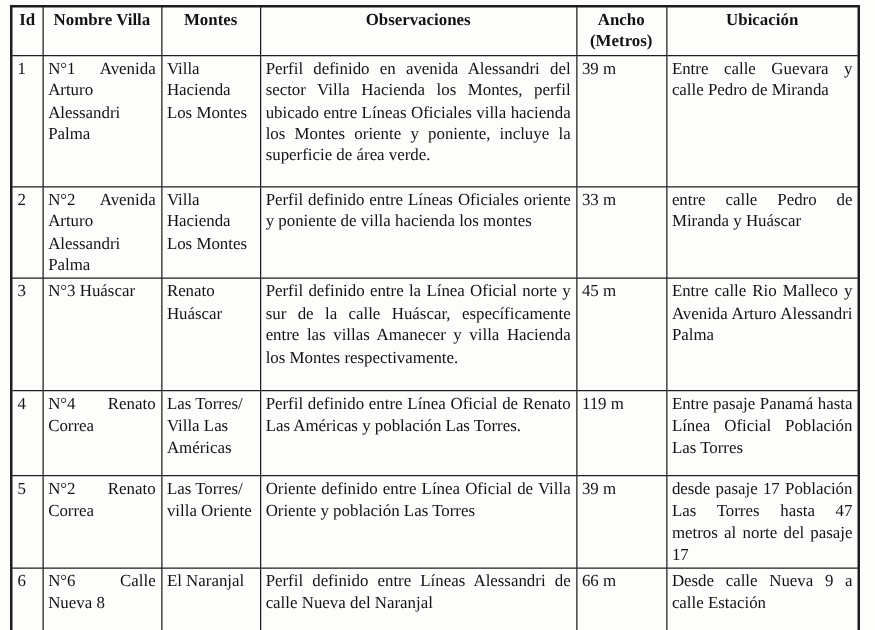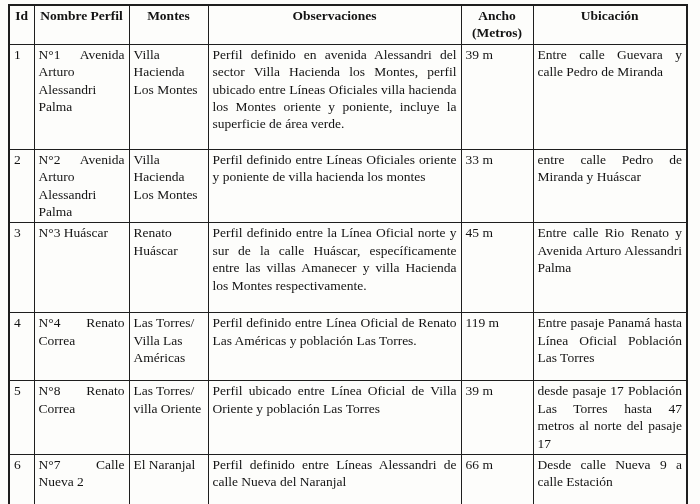--- a/index.html
+++ b/index.html
@@ -65,21 +65,21 @@
       <col class="c-id">
         <col class="c-nom">
         <col class="c-sec">
         <col class="c-obs">
         <col class="c-anc">
         <col class="c-ubi">
     </colgroup>
     <thead>
       <tr>
         <th>Id</th>
-        <th>Nombre Perfil</th>
+        <th>Nombre Villa</th>
         <th>Montes</th>
         <th>Observaciones</th>
         <th>Ancho (Metros)</th>
         <th>Ubicación</th>
       </tr>
     </thead>
     <tbody>
       <tr>
         <td class="cell-id">1</td>
         <td class="just">N°1 Avenida Arturo Alessandri Palma</td>
@@ -95,41 +95,41 @@
         <td class="just">Perfil definido entre Líneas Oficiales oriente y poniente de villa hacienda los montes</td>
         <td>33 m</td>
         <td class="just">entre calle Pedro de Miranda y Huáscar</td>
       </tr>
       <tr>
         <td class="cell-id">3</td>
         <td class="just">N°3 Huáscar</td>
         <td>Renato Huáscar</td>
         <td class="just">Perfil definido entre la Línea Oficial norte y sur de la calle Huáscar, específicamente entre las villas Amanecer y villa Hacienda los Montes respectivamente.</td>
         <td>45 m</td>
-        <td class="just">Entre calle Rio Renato y Avenida Arturo Alessandri Palma</td>
+        <td class="just">Entre calle Rio Malleco y Avenida Arturo Alessandri Palma</td>
       </tr>
       <tr>
         <td class="cell-id">4</td>
         <td class="just">N°4 Renato Correa</td>
         <td>Las Torres/ Villa Las Américas</td>
         <td class="just">Perfil definido entre Línea Oficial de Renato Las Américas y población Las Torres.</td>
         <td>119 m</td>
         <td class="just">Entre pasaje Panamá hasta Línea Oficial Población Las Torres</td>
       </tr>
       <tr>
         <td class="cell-id">5</td>
-        <td class="just">N°8 Renato Correa</td>
+        <td class="just">N°2 Renato Correa</td>
         <td>Las Torres/ villa Oriente</td>
-        <td class="just">Perfil ubicado entre Línea Oficial de Villa Oriente y población Las Torres</td>
+        <td class="just">Oriente definido entre Línea Oficial de Villa Oriente y población Las Torres</td>
         <td>39 m</td>
         <td class="just">desde pasaje 17 Población Las Torres hasta 47 metros al norte del pasaje 17</td>
       </tr>
       <tr>
         <td class="cell-id">6</td>
-        <td class="just">N°7 Calle Nueva 2</td>
+        <td class="just">N°6 Calle Nueva 8</td>
         <td>El Naranjal</td>
         <td class="just">Perfil definido entre Líneas Alessandri de calle Nueva del Naranjal</td>
         <td>66 m</td>
         <td class="just">Desde calle Nueva 9 a calle Estación</td>
       </tr>
     </tbody>
   </table>
 </div>
 
 </body></html>

